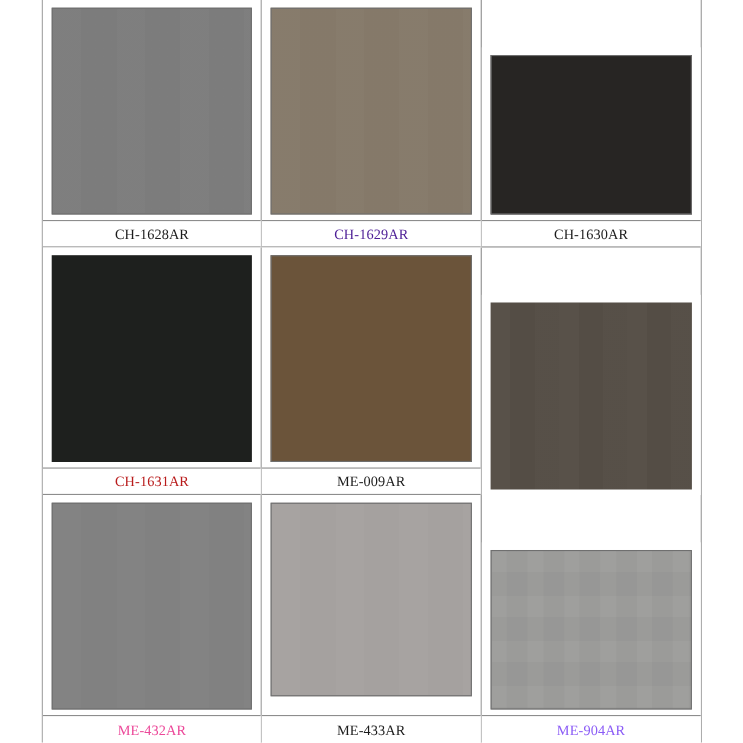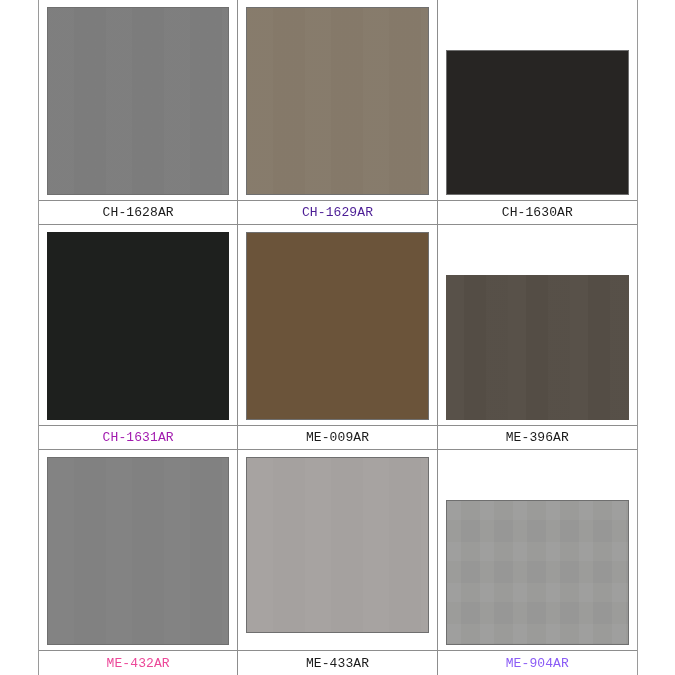--- a/index.html
+++ b/index.html
@@ -102,21 +102,21 @@
     border-bottom: 1.5px solid #8d8d8d;
     display: flex;
     align-items: center;
     justify-content: center;
     background: #ffffff;
   }
 
   .cell.row-last .label-band { border-bottom: none; }
 
   .label-text {
-    font-family: Liberation Mono, monospace;
+    font-family: Liberation Serif, serif;
     font-size: 13px;
     color: #1b1b1b;
     letter-spacing: 0.1px;
     line-height: 1;
     white-space: nowrap;
   }
 </style>
 </head>
 <body>
 
@@ -156,44 +156,41 @@
       </div>
     </div>
 
     <div class="cell" style="border-right-color: rgb(141, 141, 141);">
       <div class="swatch-area">
         <div class="swatch no-border" id="sw3" style="background: rgb(30, 32, 30);">
           <div class="tex" id="tx3"></div>
         </div>
       </div>
       <div class="label-band" style="border-top-color: rgb(141, 141, 141); border-bottom-color: rgb(141, 141, 141);">
-        <span class="label-text" style="color: #a21caf;">CH-1631AR</span>
+        <span class="label-text" style="color: #b91c1c;">CH-1631AR</span>
       </div>
     </div>
 
     <div class="cell" style="border-right-color: rgb(141, 141, 141);">
       <div class="swatch-area">
         <div class="swatch" id="sw4" style="background: rgb(107, 84, 58); border-color: rgb(111, 111, 111);">
           <div class="tex" id="tx4"></div>
         </div>
       </div>
       <div class="label-band" style="border-top-color: rgb(141, 141, 141); border-bottom-color: rgb(141, 141, 141);">
         <span class="label-text" style="color: rgb(27, 27, 27);">ME-009AR</span>
       </div>
     </div>
 
     <div class="cell last-col" style="border-right-color: rgb(141, 141, 141);">
       <div class="swatch-area">
         <div class="swatch no-border" id="sw5" style="background: rgb(85, 78, 70);">
           <div class="tex tex-vstripe" id="tx5"></div>
         </div>
       </div>
-      <div class="label-band" style="border-top-color: rgb(141, 141, 141); border-bottom-color: rgb(141, 141, 141);">
-        <span class="label-text" style="color: rgb(27, 27, 27);">ME-396AR</span>
-      </div>
     </div>
 
     <div class="cell row-last" style="border-right-color: rgb(141, 141, 141);">
       <div class="swatch-area">
         <div class="swatch" id="sw6" style="background: rgb(130, 130, 130); border-color: rgb(111, 111, 111);">
           <div class="tex tex-soft" id="tx6"></div>
         </div>
       </div>
       <div class="label-band" style="border-top-color: rgb(141, 141, 141); border-bottom-color: rgb(141, 141, 141);">
         <span class="label-text" style="color: #ec4899;">ME-432AR</span>

